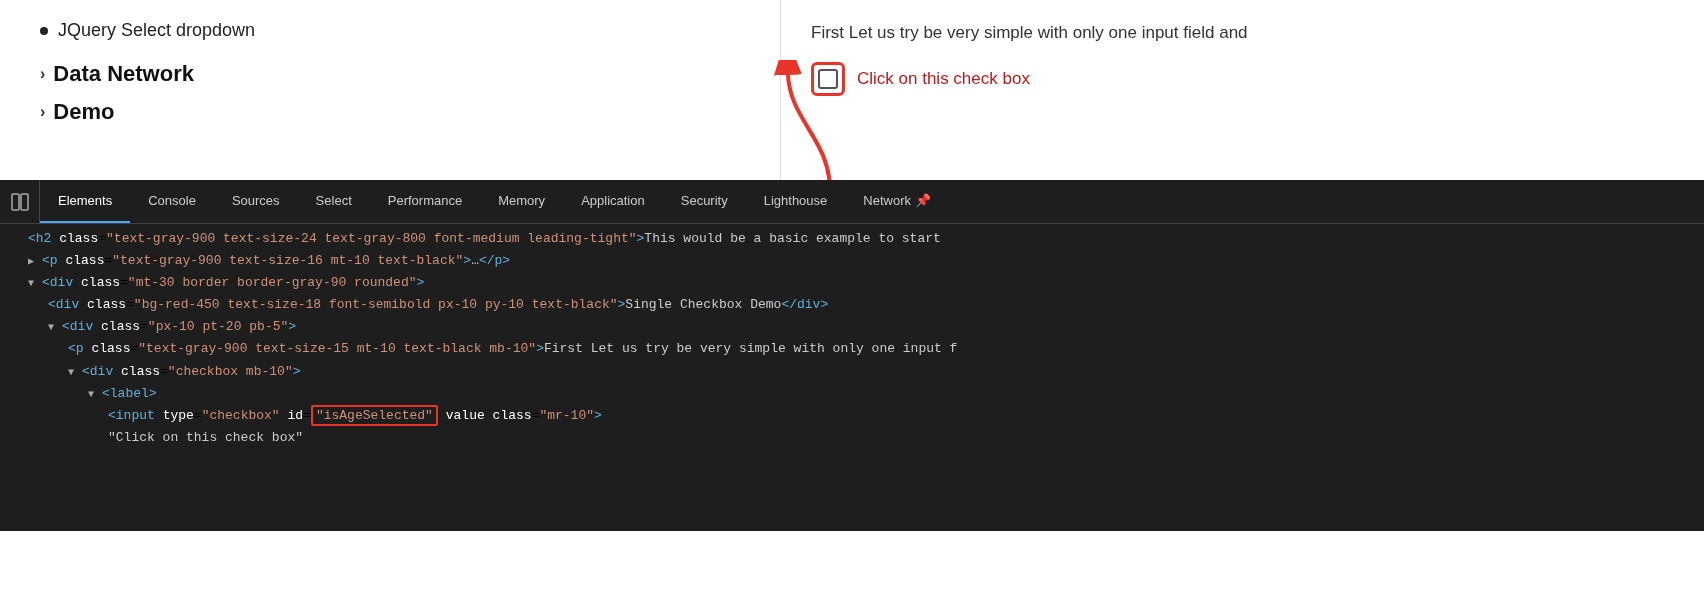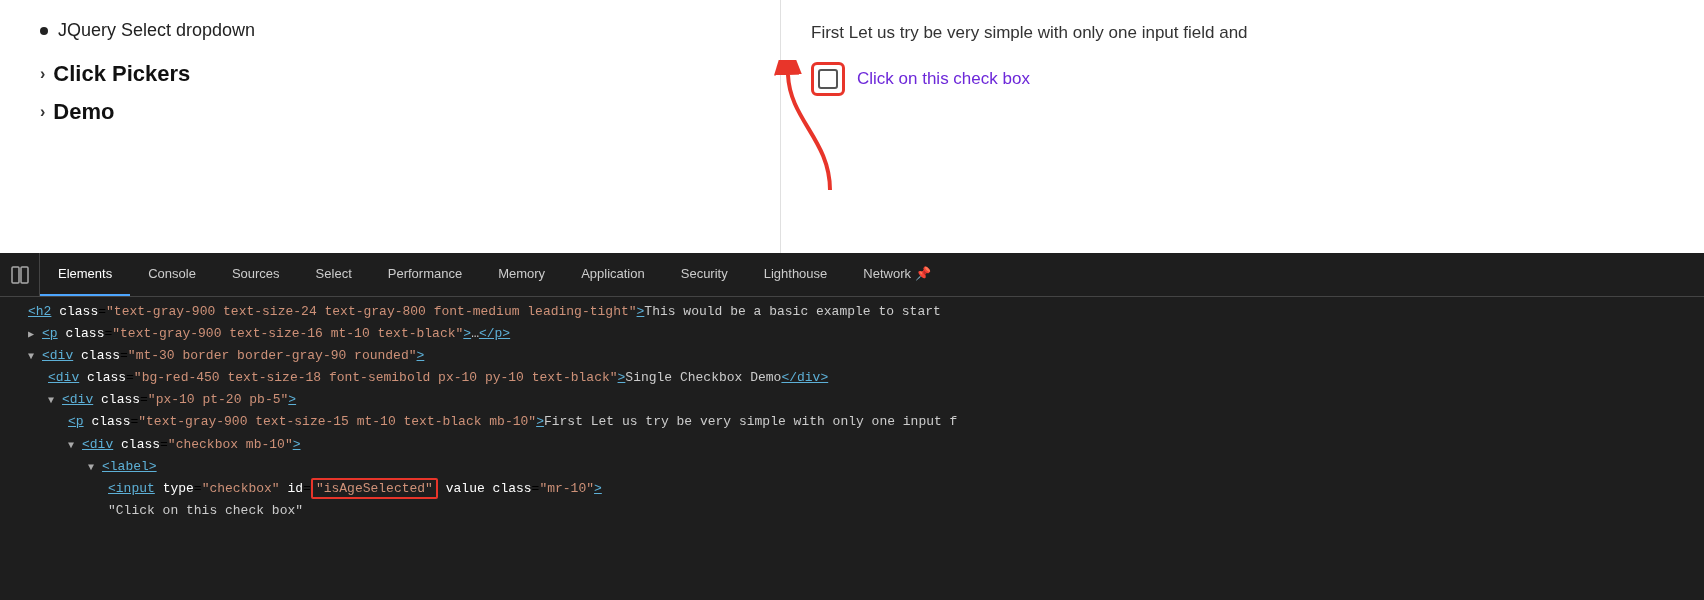--- a/index.html
+++ b/index.html
@@ -1,21 +1,21 @@
 <!DOCTYPE html>
 <html><head>
   <meta charset="utf-8">
   <style>
     * { margin: 0; padding: 0; box-sizing: border-box; }
     body { font-family: -apple-system, BlinkMacSystemFont, 'Segoe UI', sans-serif; width: 1704px; height: 600px; overflow: hidden; background: #fff; }
 
     
     .preview-area {
       width: 100%;
-      height: 253px;
+      height: 180px;
       background: #fff;
       display: flex;
       position: relative;
       overflow: hidden;
     }
 
     .preview-left {
       width: 780px;
       padding: 20px 40px;
       display: flex;
@@ -76,21 +76,21 @@
       font-size: 17px;
       color: #333;
       line-height: 1.5;
     }
 
     .checkbox-row {
       display: flex;
       align-items: center;
       gap: 12px;
       font-size: 17px;
-      color: #6d28d9;
+      color: #b91c1c;
     }
 
     .checkbox-highlight {
       width: 34px;
       height: 34px;
       border: 3px solid #e8352a;
       border-radius: 6px;
       background: #fff;
       display: flex;
       align-items: center;
@@ -189,21 +189,21 @@
     .indent-5 { padding-left: 108px; }
 
     .triangle {
       display: inline-block;
       width: 12px;
       color: #aaa;
       font-size: 10px;
       margin-right: 2px;
     }
 
-    .tag { color: #5db0d7; text-decoration: underline; }
+    .tag { color: #5db0d7; }
     .attr-name { color: #ffffff; }
     .attr-value { color: #ce9178; }
     .text-content { color: #ccc; }
 
     .devtools-wrapper {
       display: flex;
       flex-direction: column;
       height: 351px;
     }
   </style>
@@ -212,21 +212,21 @@
 
 <div class="preview-area">
 
   <div class="preview-left">
     <div class="bullet-item">
       <span class="bullet-dot"></span>
       <span>JQuery Select dropdown</span>
     </div>
     <div class="section-heading">
       <span class="chevron-right">›</span>
-      <span>Click Pickers</span>
+      <span>Data Network</span>
     </div>
     <div class="table-heading">
       <span class="chevron-right">›</span>
       <span>Demo</span>
     </div>
   </div>
 
   <div class="preview-right">
     <div class="preview-text">First Let us try be very simple with only one input field and</div>
     <div class="checkbox-row">

